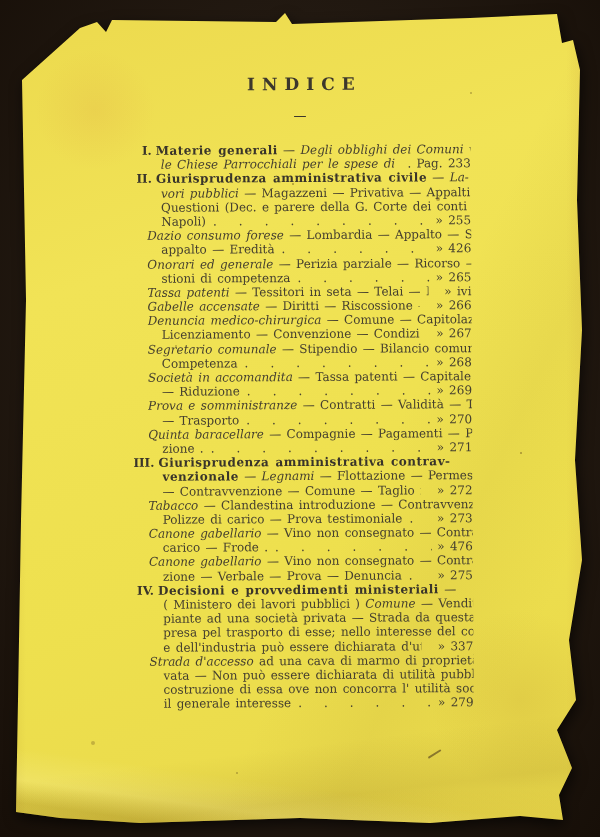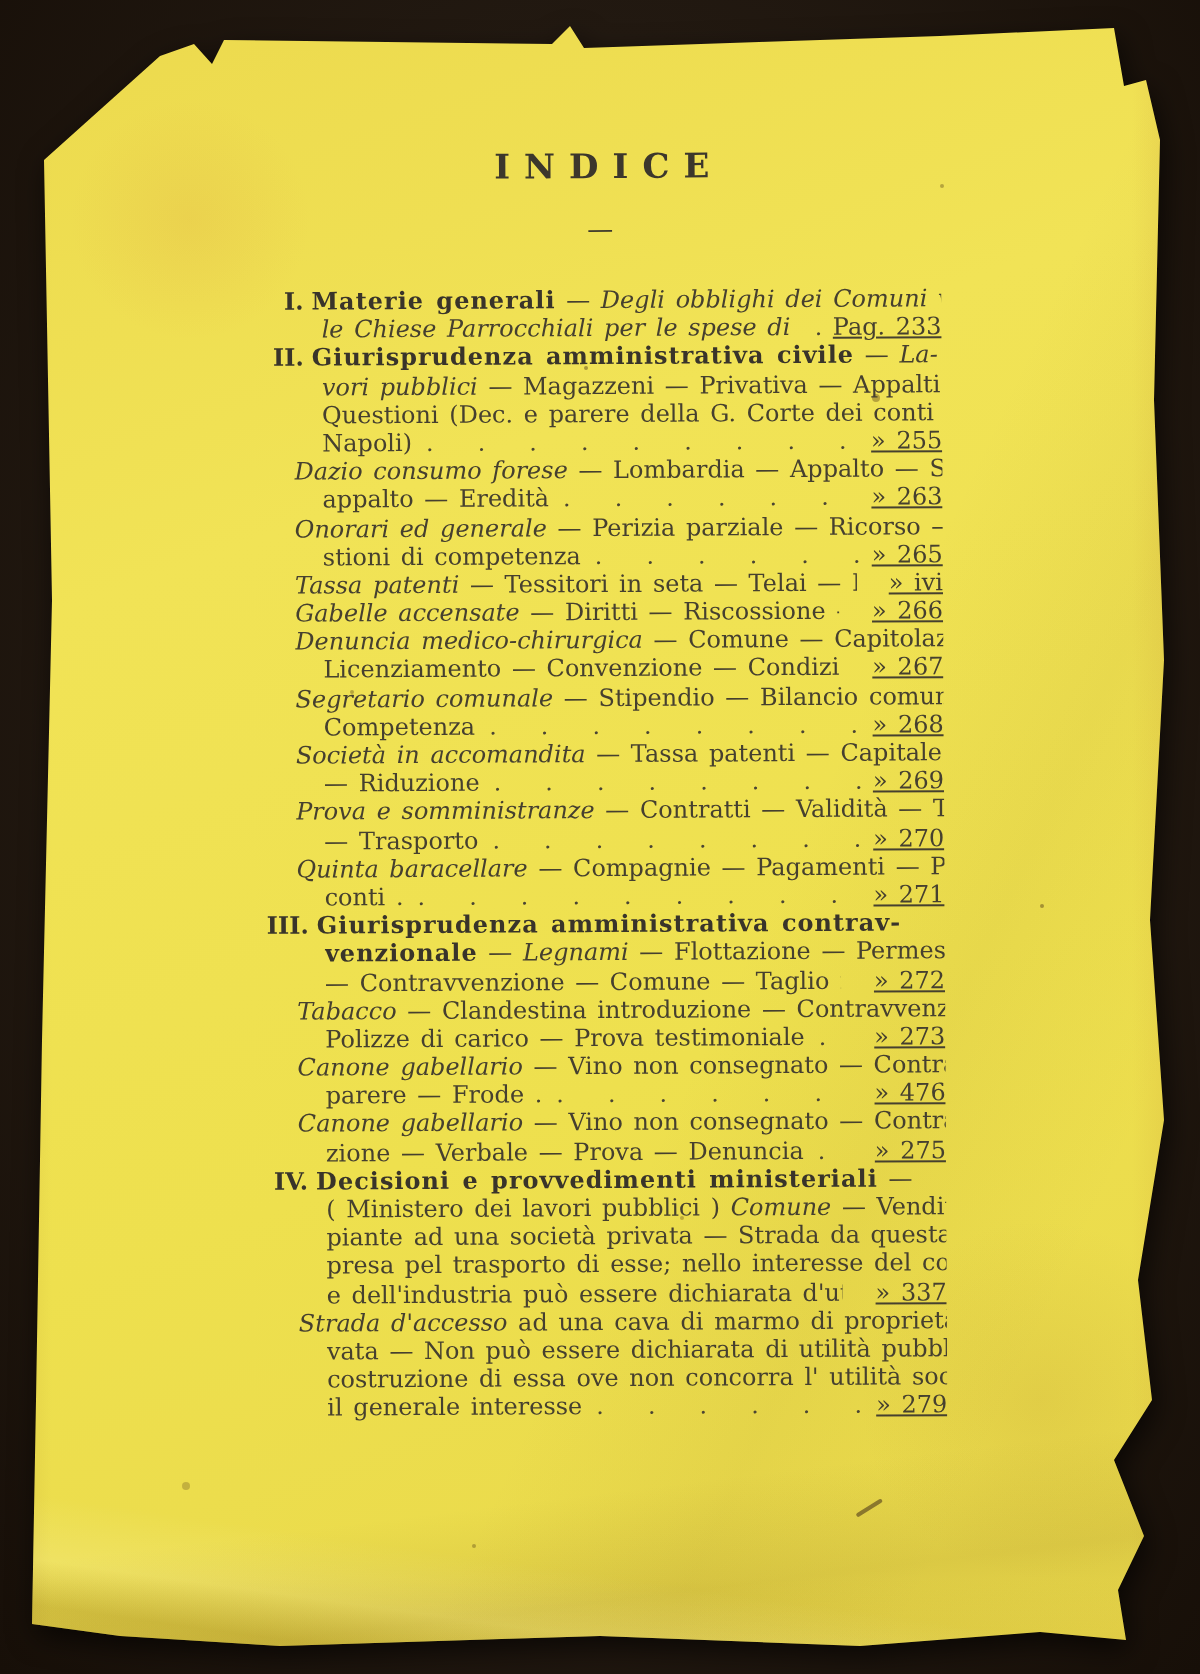--- a/index.html
+++ b/index.html
@@ -62,21 +62,21 @@
   .line.cont{padding-left:29px;}
   .num{flex:0 0 20px;text-align:right;padding-right:4px;font-weight:700;color:#39342a;}
   .text{flex:0 1 auto;min-width:0;overflow:hidden;}
   .s-b{font-weight:700;letter-spacing:0.5px;color:#39342a;}
   .s-i{font-style:italic;}
   .s-r{}
   .leader{
     flex:1 1 0;min-width:4px;overflow:hidden;white-space:nowrap;
     margin:0 5px 0 7px;color:#4a4433;letter-spacing:1px;
   }
-  .pageref{flex:0 0 auto;text-align:right;white-space:nowrap;color:#46402f;text-decoration:underline;}
+  .pageref{flex:0 0 auto;text-align:right;white-space:nowrap;color:#46402f;}
 </style>
 </head>
 <body>
 
 <div class="paper-wrap">
   <div class="paper">
     <div class="wrinkles"></div>
     <div class="specks"></div>
     <div class="crease-mark"></div>
     <div class="content">
@@ -106,21 +106,21 @@
             <span class="text"><span class="s-r">Napoli)</span></span>
             <span class="leader">.   .   .   .   .   .   .   .   .   .   .   .   .   .   .   .   .   .   </span>
             <span class="pageref">» 255</span>
           </div>
           <div class="line entry">
             <span class="text"><span class="s-i">Dazio consumo forese</span><span class="s-r"> — Lombardia — Appalto — Sub-</span></span>
           </div>
           <div class="line cont">
             <span class="text"><span class="s-r">appalto — Eredità</span></span>
             <span class="leader">.   .   .   .   .   .   .   .   .   .   .   .   .   .   .   .   .   .   </span>
-            <span class="pageref">» 263</span>
+            <span class="pageref">» 426</span>
           </div>
           <div class="line entry">
             <span class="text"><span class="s-i">Onorari ed generale</span><span class="s-r"> — Perizia parziale — Ricorso — Que-</span></span>
           </div>
           <div class="line cont">
             <span class="text"><span class="s-r">stioni di competenza</span></span>
             <span class="leader">.   .   .   .   .   .   .   .   .   .   .   .   .   .   .   .   .   .   </span>
             <span class="pageref">» 265</span>
           </div>
           <div class="line entry">
@@ -162,21 +162,21 @@
           </div>
           <div class="line cont">
             <span class="text"><span class="s-r">— Trasporto</span></span>
             <span class="leader">.   .   .   .   .   .   .   .   .   .   .   .   .   .   .   .   .   .   </span>
             <span class="pageref">» 270</span>
           </div>
           <div class="line entry">
             <span class="text"><span class="s-i">Quinta baracellare</span><span class="s-r"> — Compagnie — Pagamenti — Prescri-</span></span>
           </div>
           <div class="line cont">
-            <span class="text"><span class="s-r">conti .</span></span>
+            <span class="text"><span class="s-r">zione .</span></span>
             <span class="leader">.   .   .   .   .   .   .   .   .   .   .   .   .   .   .   .   .   .   </span>
             <span class="pageref">» 271</span>
           </div>
           <div class="line numline">
             <span class="num">III.</span>
             <span class="text"><span class="s-b">Giurisprudenza amministrativa contrav-</span></span>
           </div>
           <div class="line cont">
             <span class="text"><span class="s-b">venzionale</span><span class="s-r"> — </span><span class="s-i">Legnami</span><span class="s-r"> — Flottazione — Permesso</span></span>
           </div>
@@ -190,21 +190,21 @@
           </div>
           <div class="line cont">
             <span class="text"><span class="s-r">Polizze di carico — Prova testimoniale</span></span>
             <span class="leader">.   .   .   .   .   .   .   .   .   .   .   .   .   .   .   .   .   .   </span>
             <span class="pageref">» 273</span>
           </div>
           <div class="line entry">
             <span class="text"><span class="s-i">Canone gabellario</span><span class="s-r"> — Vino non consegnato — Contravven-</span></span>
           </div>
           <div class="line cont">
-            <span class="text"><span class="s-r">parere — Frode .</span></span>
+            <span class="text"><span class="s-r">carico — Frode .</span></span>
             <span class="leader">.   .   .   .   .   .   .   .   .   .   .   .   .   .   .   .   .   .   </span>
             <span class="pageref">» 476</span>
           </div>
           <div class="line entry">
             <span class="text"><span class="s-i">Canone gabellario</span><span class="s-r"> — Vino non consegnato — Contravven-</span></span>
           </div>
           <div class="line cont">
             <span class="text"><span class="s-r">zione — Verbale — Prova — Denuncia</span></span>
             <span class="leader">.   .   .   .   .   .   .   .   .   .   .   .   .   .   .   .   .   .   </span>
             <span class="pageref">» 275</span>

